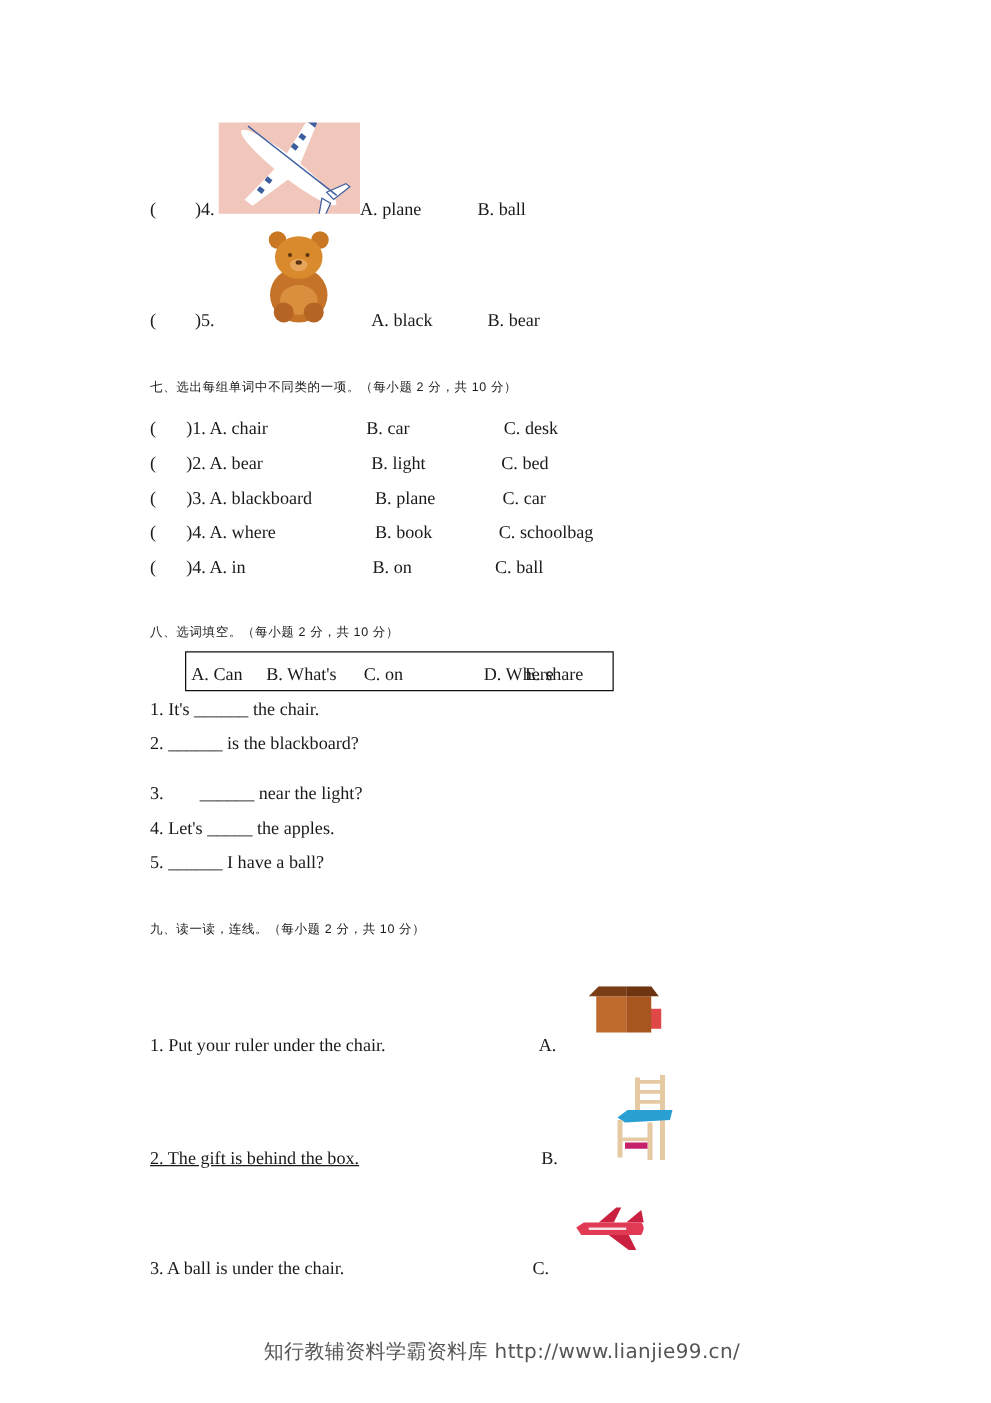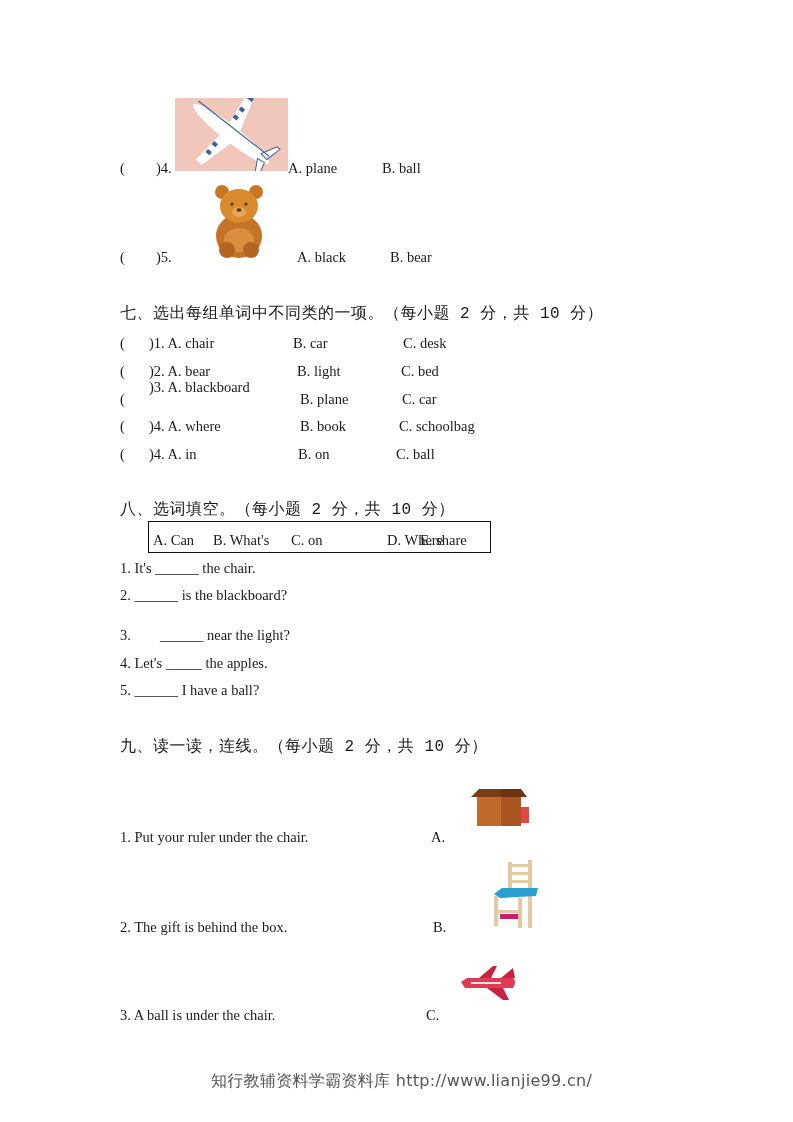--- a/index.html
+++ b/index.html
@@ -2,21 +2,21 @@
 <html><head>
   <meta charset="utf-8">
   <style>
     html, body { margin: 0; padding: 0; background: #ffffff; }
     body {
       width: 793px; height: 1122px; position: relative; overflow: hidden;
       font-family: "Liberation Serif", "DejaVu Serif", serif;
       color: #1a1a1a; font-size: 14.5px;
     }
     .abs { position: absolute; white-space: pre; line-height: 1; }
-    .cn { font-family: Liberation Mono, monospace; font-size: 16px; letter-spacing: 0.5px; }
+    .cn { font-family: Liberation Sans, sans-serif; font-size: 10px; letter-spacing: 0.5px; }
     .footer { font-family: "DejaVu Sans", "Liberation Sans", sans-serif; font-size: 16px; color: #555; letter-spacing: 0.3px; }
     .wordbox {
       position: absolute; left: 148px; top: 521px; width: 343px; height: 32px;
       border: 1.3px solid #111; box-sizing: border-box;
     }
     .pic { position: absolute; }
   </style>
 </head>
 <body>
 
@@ -76,21 +76,21 @@
     <span class="abs" style="left:403px;top:336px;">C. desk</span>
   </div>
   <div>
     <span class="abs" style="left:120px;top:364px;">(</span>
     <span class="abs" style="left:149px;top:364px;">)2. A. bear</span>
     <span class="abs" style="left:297px;top:364px;">B. light</span>
     <span class="abs" style="left:401px;top:364px;">C. bed</span>
   </div>
   <div>
     <span class="abs" style="left:120px;top:392px;">(</span>
-    <span class="abs" style="left:149px;top:380px;">)3. A. blackboard</span>
+    <span class="abs" style="left:149px;top:392px;">)3. A. blackboard</span>
     <span class="abs" style="left:300px;top:392px;">B. plane</span>
     <span class="abs" style="left:402px;top:392px;">C. car</span>
   </div>
   <div>
     <span class="abs" style="left:120px;top:419px;">(</span>
     <span class="abs" style="left:149px;top:419px;">)4. A. where</span>
     <span class="abs" style="left:300px;top:419px;">B. book</span>
     <span class="abs" style="left:399px;top:419px;">C. schoolbag</span>
   </div>
   <div>
@@ -129,21 +129,21 @@
         <rect x="46" y="14" width="3" height="6" fill="#e8c89c"></rect>
         <rect x="6" y="8" width="24" height="29" fill="#c06b2e"></rect>
         <rect x="30" y="8" width="20" height="29" fill="#a9551f"></rect>
         <path d="M0,8 L8,0 L30,0 L30,8 Z" fill="#7b3d15"></path>
         <path d="M30,0 L50,0 L56,8 L30,8 Z" fill="#6e3311"></path>
       </svg>
     </div>
   </div>
 
   <div>
-    <span class="abs" style="left:120px;top:920px;">2. The gift is behind the box.</span>
+    <span class="abs" style="left:120px;top:920px;text-decoration:underline;">2. The gift is behind the box.</span>
     <span class="abs" style="left:433px;top:920px;">B.</span>
     <div class="pic" style="left:490px;top:858px;width:56px;height:72px;">
       <svg width="56" height="72" viewBox="0 0 56 72">
         <rect x="38" y="2" width="4" height="68" fill="#e5c9a3"></rect>
         <rect x="18" y="4" width="4" height="30" fill="#e5c9a3"></rect>
         <rect x="20" y="6" width="20" height="3" fill="#e5c9a3"></rect>
         <rect x="20" y="14" width="20" height="3" fill="#e5c9a3"></rect>
         <rect x="20" y="22" width="20" height="3" fill="#e5c9a3"></rect>
         <path d="M4,36 L12,30 L48,30 L46,38 L10,40 Z" fill="#2a9fd4"></path>
         <rect x="4" y="38" width="4" height="30" fill="#e5c9a3"></rect>

